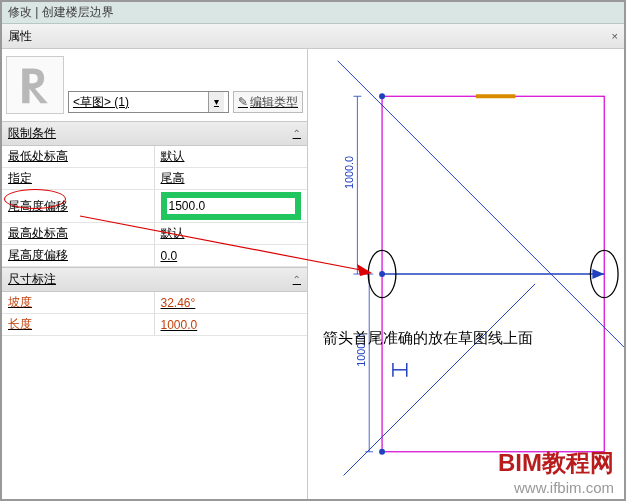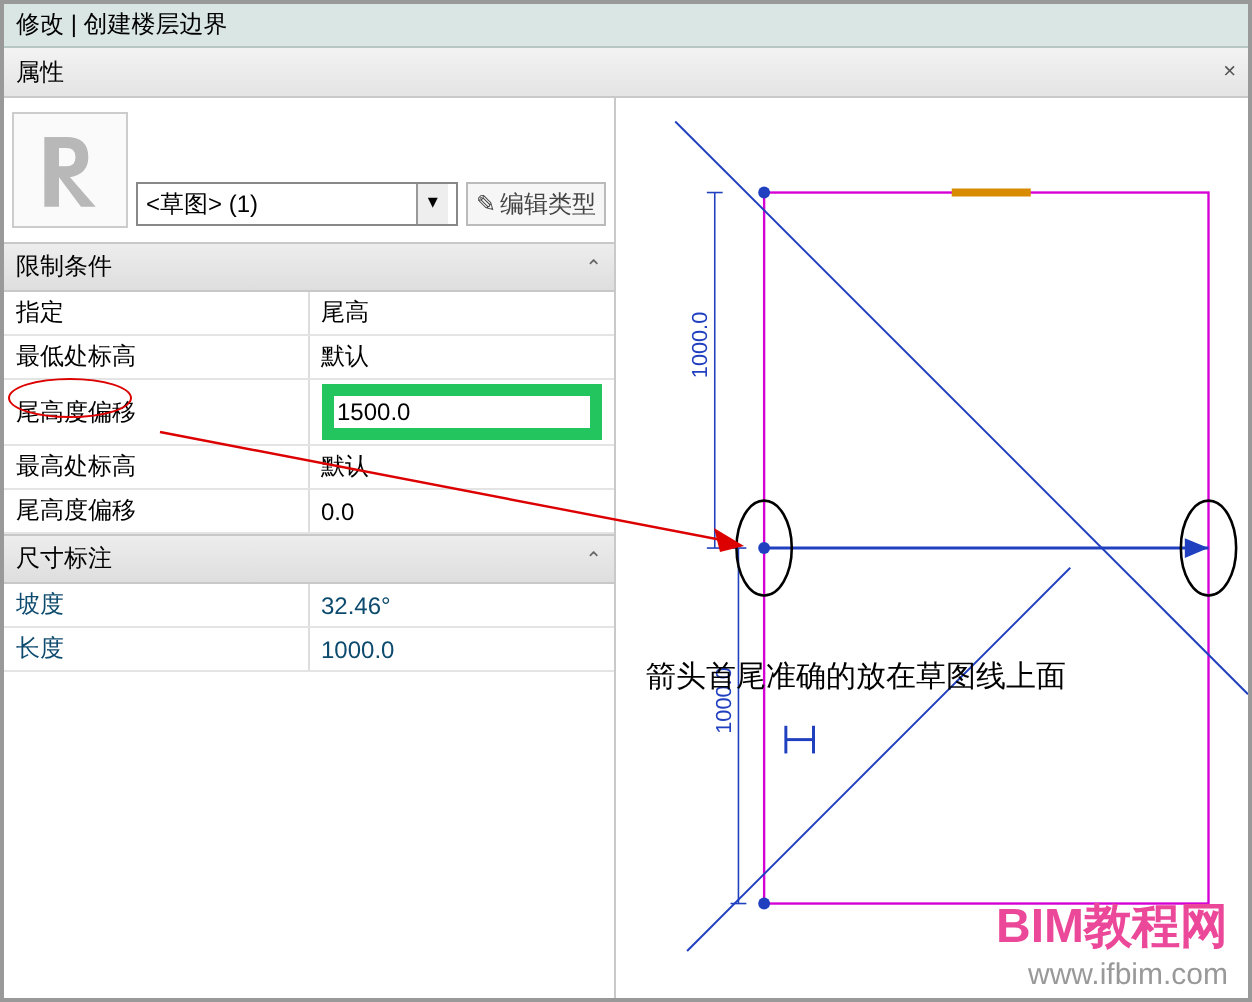--- a/index.html
+++ b/index.html
@@ -1,48 +1,48 @@
 <!DOCTYPE html>
 <html><head>
 <meta charset="utf-8">
 <style>
   * { box-sizing: border-box; margin: 0; padding: 0; font-family: "Microsoft YaHei", Arial, sans-serif; }
   body { width: 626px; height: 501px; background: #fff; position: relative; overflow: hidden; border:2px solid #999; }
 
-  .titlebar { height: 22px; background: #d9e6e3; display: flex; align-items: center; padding: 0 6px; font-size: 12px; color: #000000; border-bottom:1px solid #b7c7c4;}
+  .titlebar { height: 22px; background: #d9e6e3; display: flex; align-items: center; padding: 0 6px; font-size: 12px; color: #404040; border-bottom:1px solid #b7c7c4;}
   .panel-header { height: 22px; background: linear-gradient(#f3f3f3,#e4e4e4); display:flex; align-items:center; padding:12px 6px; font-size:12px; border-bottom:1px solid #c9c9c9;}
   .panel-header .close { margin-left:auto; font-size:11px; color:#555;}
 
-  .layout { display:flex; height: calc(100% - 44px); }
+  .layout { display:flex; height: calc(100% - 44px); text-decoration: underline; }
   .left { width: 306px; border-right:1px solid #c9c9c9; display:flex; flex-direction:column; background:#fff;}
   .right { flex:1; position:relative; background:#fff; }
 
   .type-row { display:flex; align-items:center; padding:4px; gap:4px; height:72px;}
   .logo { width:58px; height:58px; border:1px solid #ccc; display:flex; align-items:center; justify-content:center; background:#fafafa;}
   .logo svg { width:44px; height:44px;}
   .type-select { flex:1; }
   .select { display:flex; align-items:center; border:1px solid #888; height:22px; background:#fff; font-size:12px; padding:0 4px;}
   .select .arrow { margin-left:auto; font-size:10px; background:#eee; border-left:1px solid #999; width:16px; text-align:center; height:100%; line-height:20px;}
   .edit-type { border:1px solid #bbb; background:#f6f6f6; height:22px; font-size:12px; padding:0 4px; display:flex; align-items:center; gap:2px; color:#444;}
 
   .cat { background:linear-gradient(#ededed,#dedede); font-size:12px; padding:3px 6px; border-top:1px solid #c8c8c8; border-bottom:1px solid #c8c8c8; display:flex; align-items:center;}
   .cat .chev { margin-left:auto; font-size:10px; color:#666;}
   .grid { display:table; width:100%; border-collapse:collapse; font-size:12px;}
   .row { display:table-row; }
   .cell-l, .cell-r { display:table-cell; padding:2px 6px; border-bottom:1px solid #e4e4e4; height:20px; vertical-align:middle;}
   .cell-l { width:152px; border-right:1px solid #ddd; }
   .row.highlight .cell-l { position:relative; }
   .row.highlight .cell-r input { width:100%; border:6px solid #22c55e; font-size:12px; padding:1px 2px;}
-  .dim { color:#0c4a6e; }
+  .dim { color:#c2410c; }
   .red-circle { position:absolute; border:1px solid #d00; border-radius:50%; pointer-events:none;}
 
   .canvas-svg { position:absolute; top:0; left:0; width:100%; height:100%;}
   .annot { position:absolute; color:#000000; font-size:15px; left:15px; top:280px; white-space:nowrap;}
   .watermark { position:absolute; right:10px; bottom:6px; text-align:right; font-family:Arial;}
-  .watermark .big { font-size:24px; font-weight:900; color:#ec4899;margin-top:46px;}
+  .watermark .big { font-size:24px; font-weight:900; color:#b91c1c;margin-top:46px;}
   .watermark .url { font-size:15px; color:#999;}
 
   .arrow-line { stroke:#d00; stroke-width:1.2; fill:none;}
   .arrow-head { fill:#d00;}
 </style>
 </head>
 <body>
 
 <div class="titlebar">
   <span>修改 | 创建楼层边界</span>
@@ -74,26 +74,26 @@
         </div>
       </div>
     </div>
 
     <div class="cat">
       <span>限制条件</span>
       <span class="chev">⌃</span>
     </div>
     <div class="grid">
       <div class="row">
+          <div class="cell-l">最低处标高</div>
+          <div class="cell-r">默认</div>
+        </div>
+      <div class="row">
           <div class="cell-l">指定</div>
           <div class="cell-r">尾高</div>
-        </div>
-      <div class="row">
-          <div class="cell-l">最低处标高</div>
-          <div class="cell-r">默认</div>
         </div>
       <div class="row highlight">
         <div class="cell-l">
           <span>尾高度偏移</span>
           <div class="red-circle" style="left:2px; top:-1px; width:62px; height:20px;"></div>
         </div>
         <div class="cell-r">
           <input value="1500.0" style="">
         </div>
       </div>

